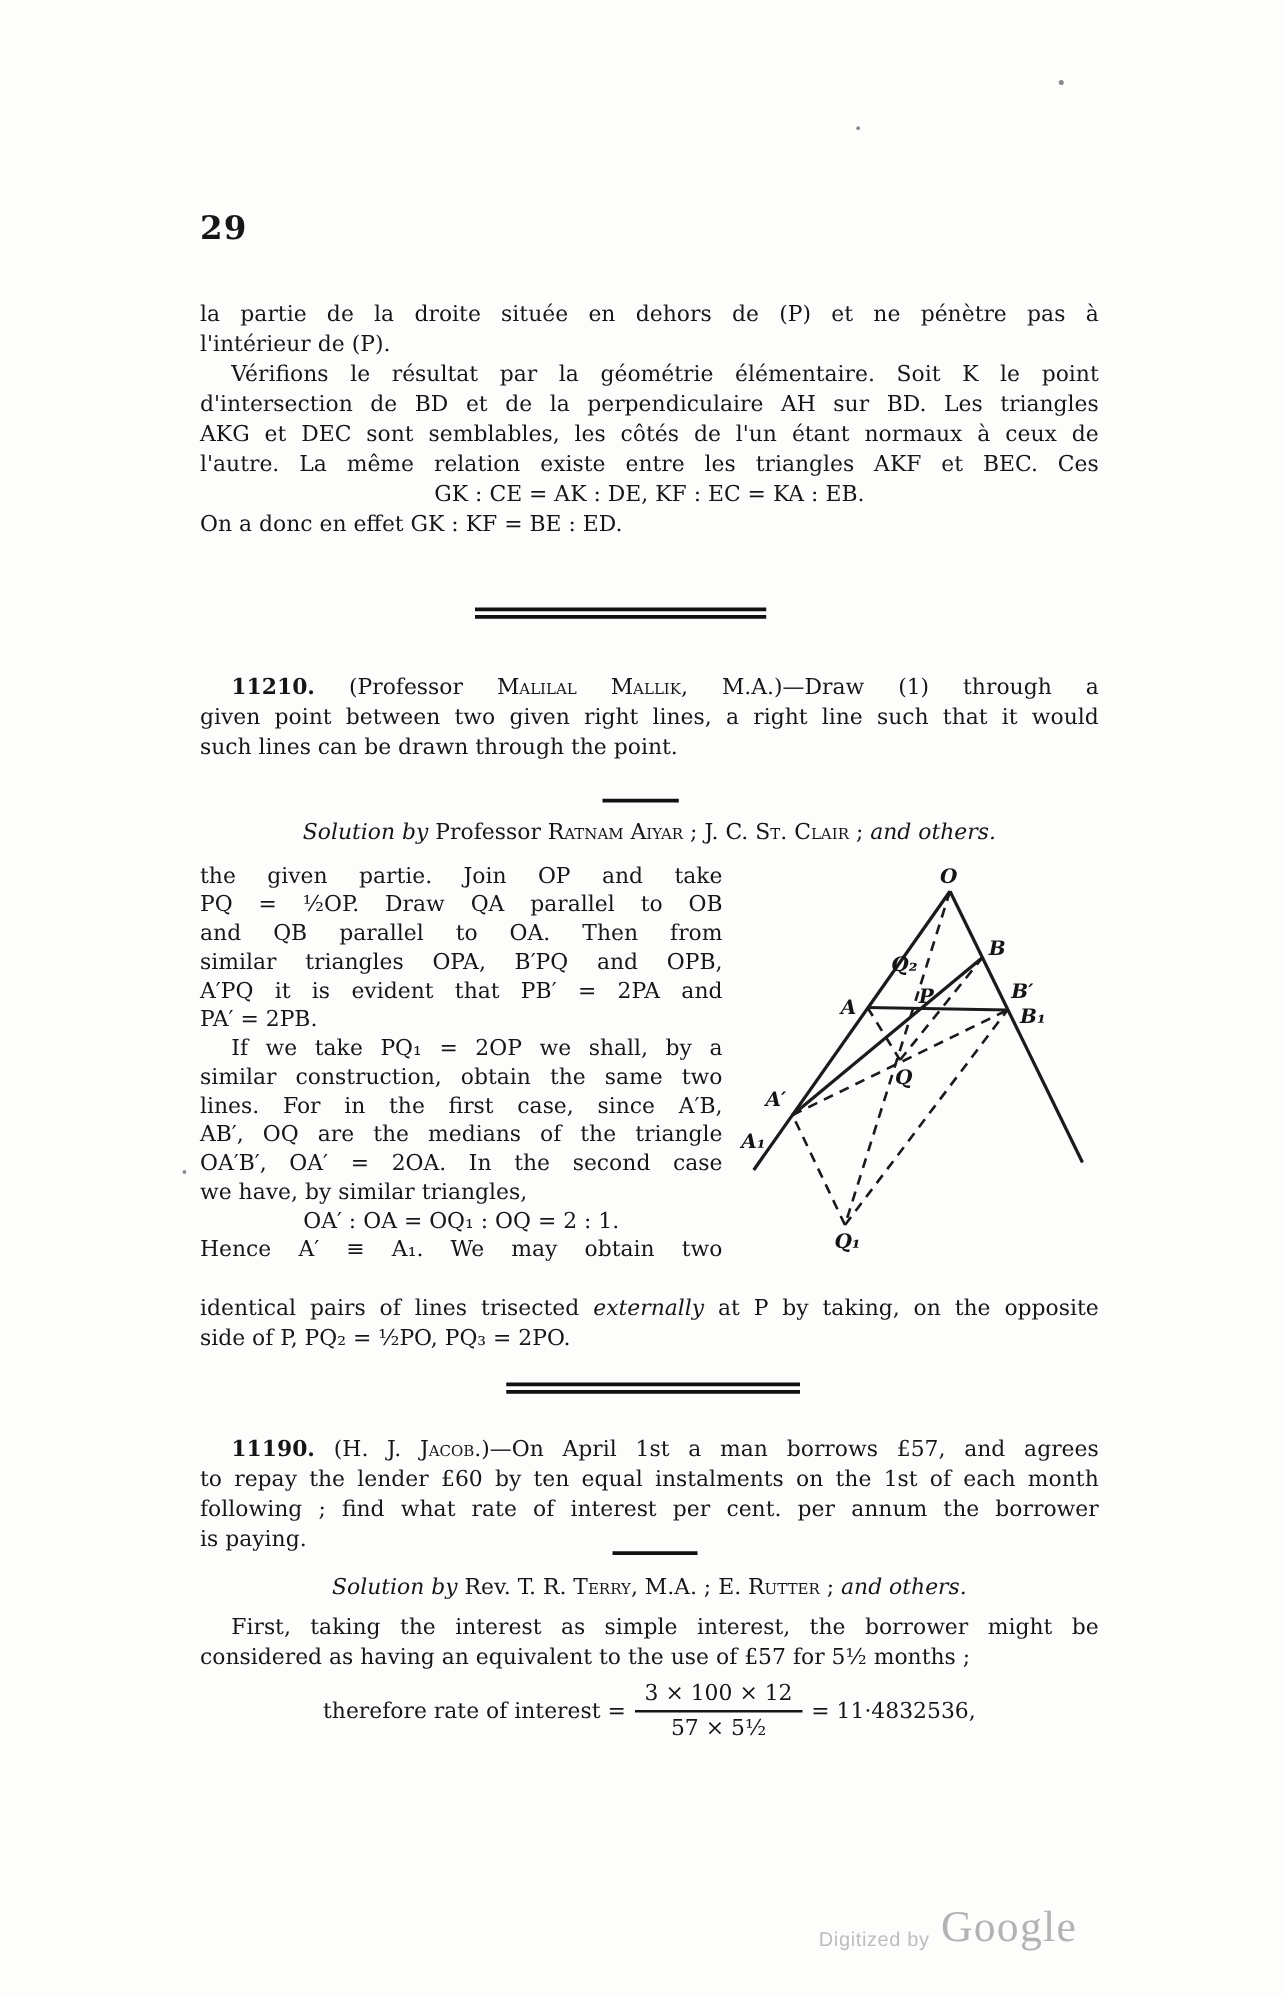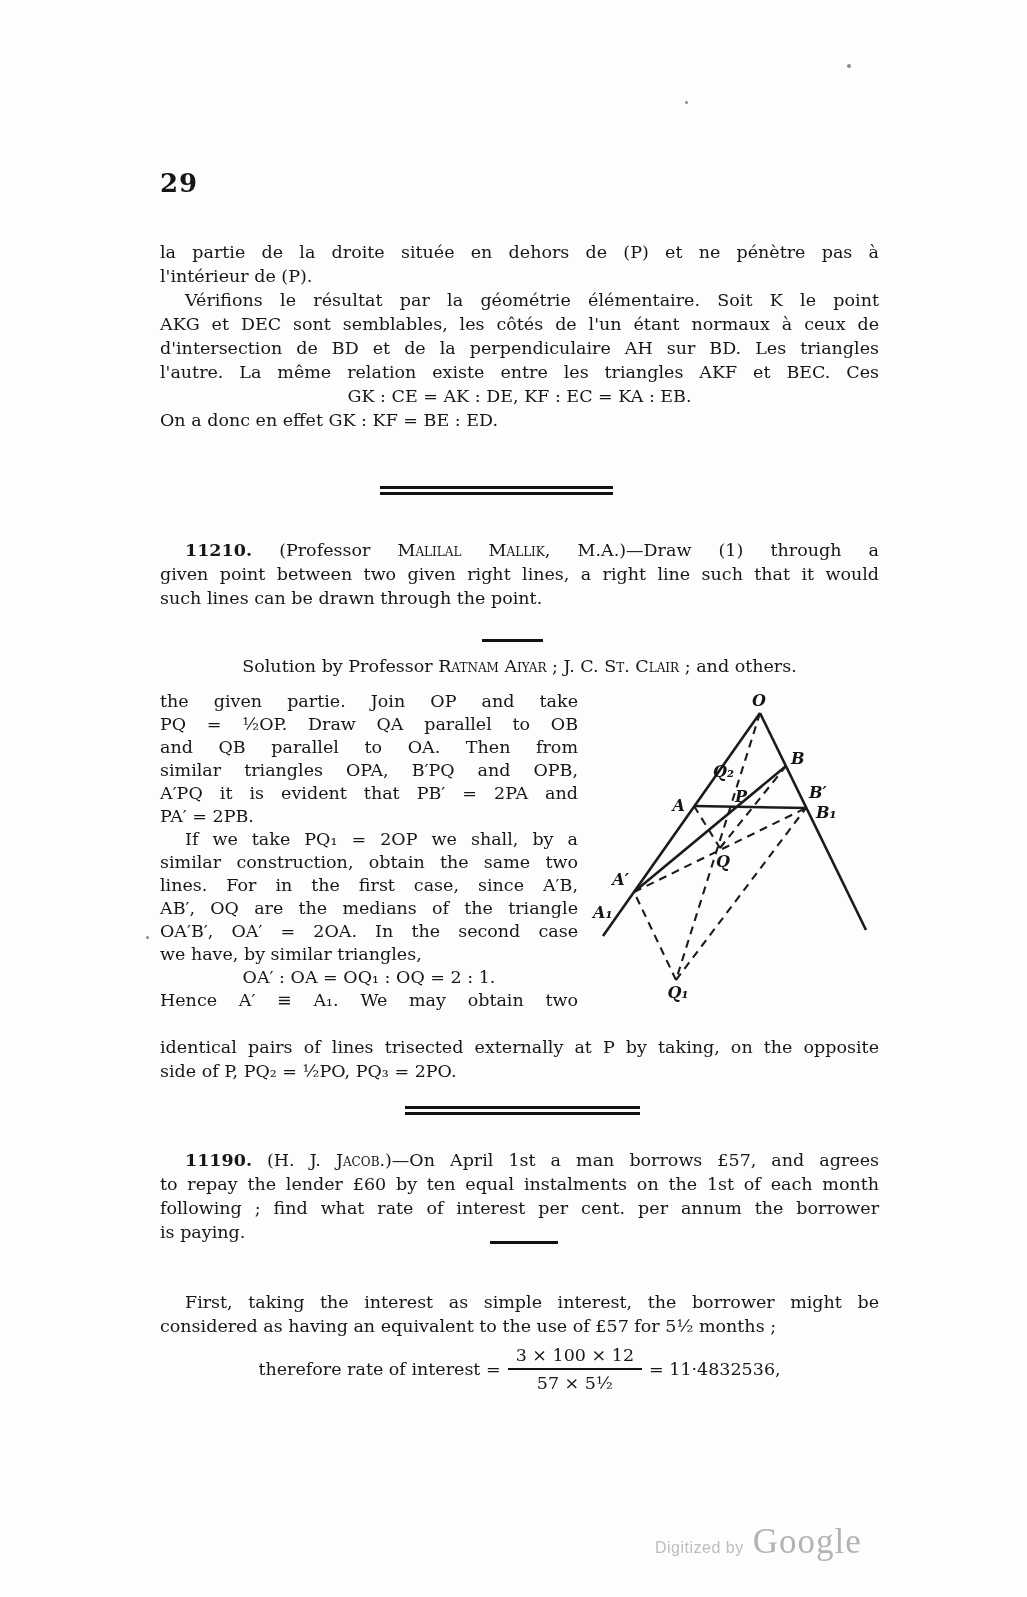--- a/index.html
+++ b/index.html
@@ -12,21 +12,21 @@
     overflow:hidden;
   }
   .blk{position:absolute;}
   .line{line-height:24px;}
   .narrow .line{line-height:23px;}
   .j{text-align:justify;text-align-last:justify;}
   .n{text-align:left;text-align-last:left;}
   .c{text-align:center;text-align-last:center;}
   .ind{text-indent:25px;}
   .b{font-weight:bold;}
-  .i{}
+  .i{font-style:italic;}
   .sc{font-variant:small-caps;}
   .pageno{
     width:719px;
     font-size:26px;font-weight:bold;letter-spacing:1px;
   }
   .bodytext{font-size:17.5px;}
   .headline{font-size:17.5px;text-align:center;width:719px;}
   .rule-double{height:9px;}
   .rule-double .bar{height:2.5px;background:#111;margin-bottom:3.5px;}
   .rule-short{height:2.8px;background:#111;}
@@ -65,22 +65,22 @@
   <div class="blk pageno" style="left:160px;top:168px;">29</div>
 
   <div class="speck" style="left:847px;top:64px;width:4px;height:4px;"></div>
   <div class="speck" style="left:685px;top:101px;width:3px;height:3px;"></div>
   <div class="speck" style="left:146px;top:936px;width:3px;height:3px;"></div>
 
   <div class="blk bodytext" style="left:160px;top:240px;width:719px;">
       <div class="line j">la partie de la droite située en dehors de (P) et ne pénètre pas à</div>
       <div class="line n">l'intérieur de (P).</div>
       <div class="line j ind">Vérifions le résultat par la géométrie élémentaire.  Soit K le point</div>
+      <div class="line j">d'intersection de BD et de la perpendiculaire AH sur BD.  Les triangles</div>
       <div class="line j">AKG et DEC sont semblables, les côtés de l'un étant normaux à ceux de</div>
-      <div class="line j">d'intersection de BD et de la perpendiculaire AH sur BD.  Les triangles</div>
       <div class="line j">l'autre.  La même relation existe entre les triangles AKF et BEC.  Ces</div>
       <div class="line c">GK : CE = AK : DE,   KF : EC = KA : EB.</div>
       <div class="line n">On a donc en effet GK : KF = BE : ED.</div>
     </div>
 
   <div class="blk rule-double" style="left:380px;top:486px;width:233px;">
     <div class="bar"></div>
     <div class="bar"></div>
   </div>
 
@@ -155,33 +155,34 @@
 
   <div class="blk bodytext" style="left:160px;top:1148px;width:719px;">
       <div class="line j ind"><span class="b">11190.</span><span>  (</span><span class="sc">H. J. Jacob.</span><span>)—On April 1st a man borrows £57, and agrees</span></div>
       <div class="line j">to repay the lender £60 by ten equal instalments on the 1st of each month</div>
       <div class="line j">following ; find what rate of interest per cent.  per annum the borrower</div>
       <div class="line n">is paying.</div>
     </div>
 
   <div class="blk rule-short" style="left:490px;top:1241px;width:68px;"></div>
 
+  <div class="blk headline" style="left:160px;top:1260px;"><span class="i">Solution by</span><span> Rev. T. R. </span><span class="sc">Terry</span><span>, M.A. ; E. </span><span class="sc">Rutter</span><span> ; </span><span class="i">and others.</span></div>
 
   <div class="blk bodytext" style="left:160px;top:1290px;width:719px;">
       <div class="line j ind">First, taking the interest as simple interest, the borrower might be</div>
       <div class="line n">considered as having an equivalent to the use of £57 for 5½ months ;</div>
     </div>
 
   <div class="blk formula-row" style="left:160px;top:1344px;">
     <span>therefore rate of interest = </span>
     <span class="frac">
       <span class="num" style="display:block;">3 × 100 × 12</span>
       <span class="den" style="display:block;">57 × 5½</span>
     </span>
     <span>= 11·4832536,</span>
   </div>
 
-  <div class="blk watermark" style="left:655px;top:1522px;">
+  <div class="blk watermark" style="left:655px;top:1522px;align-items:flex-end;">
     <span class="wm-prefix">Digitized by</span>
     <span class="wm-brand">Google</span>
   </div>
 
 </div>
 
 </body></html>

